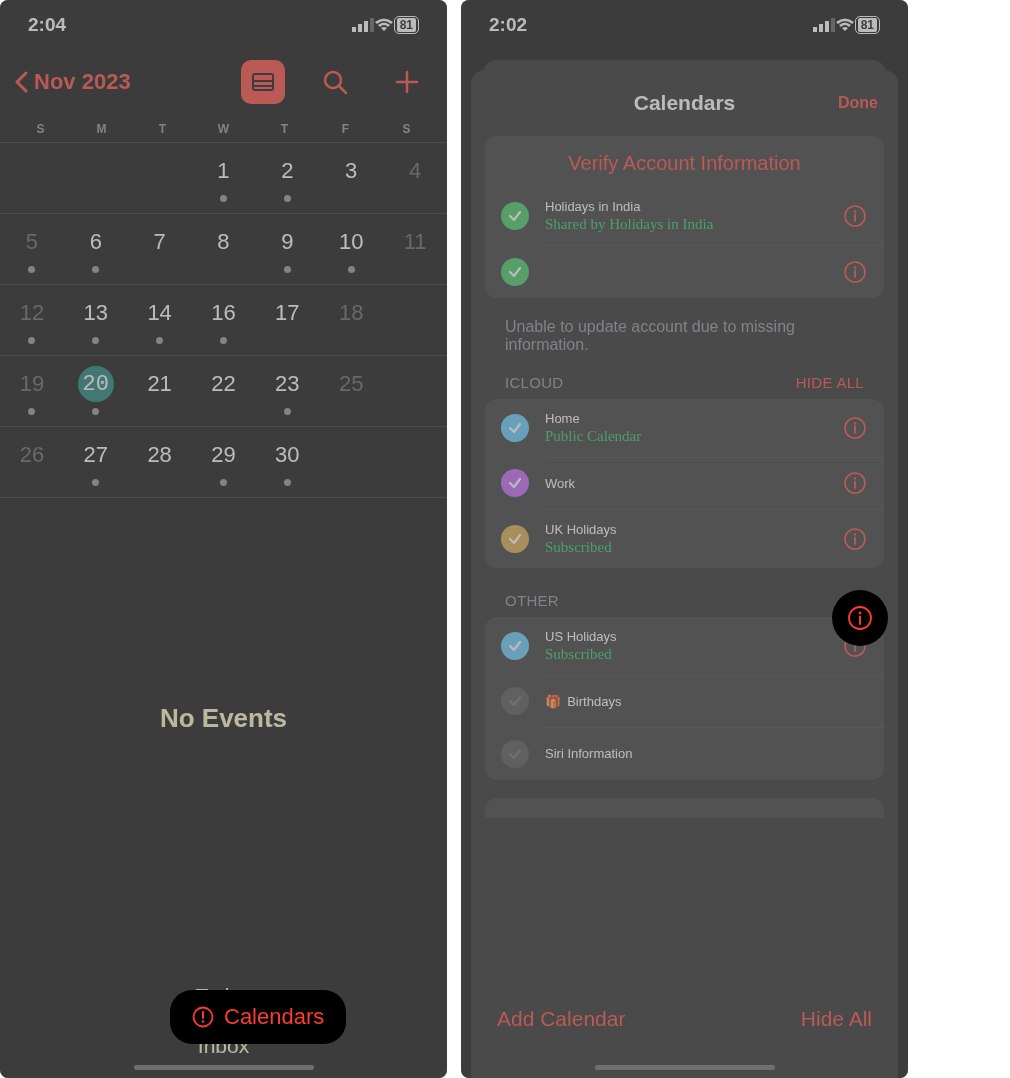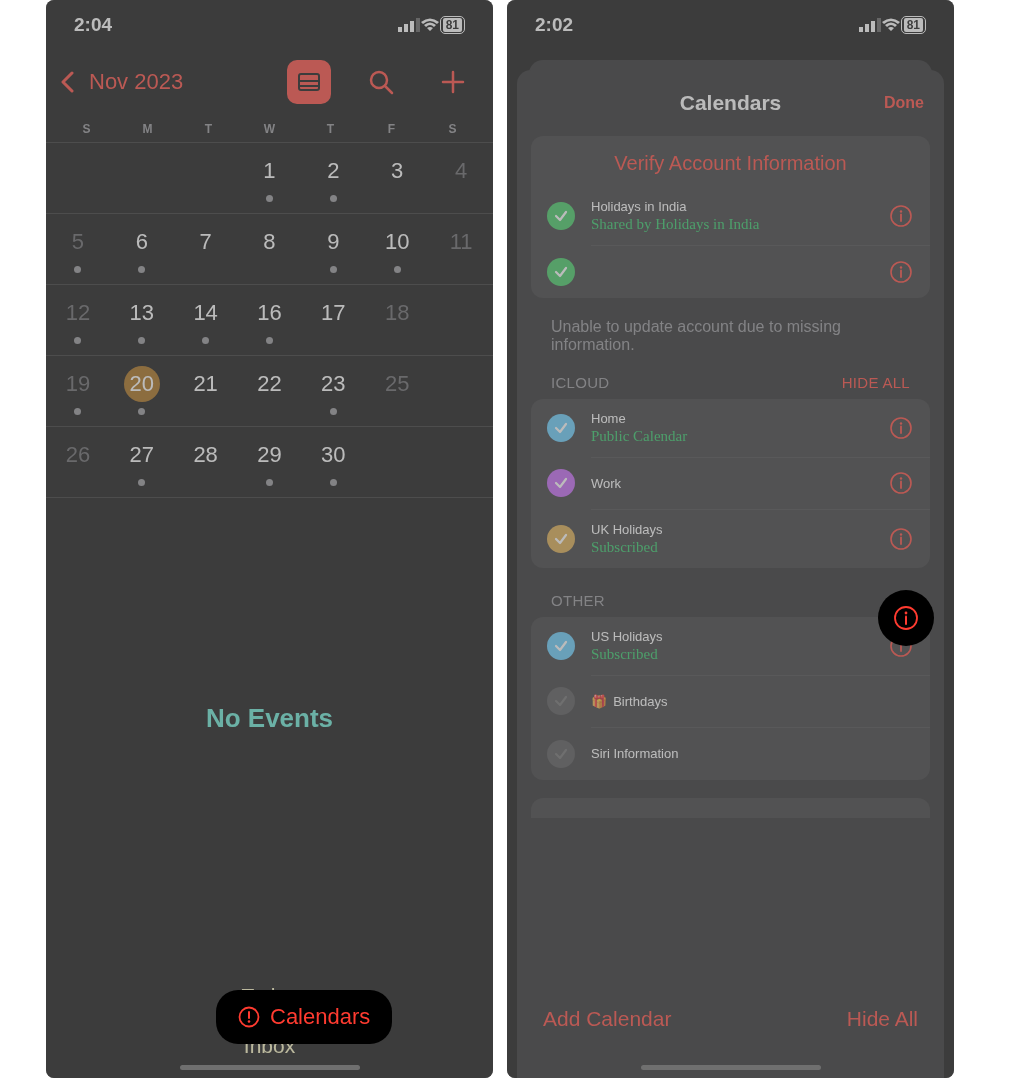--- a/index.html
+++ b/index.html
@@ -1,42 +1,42 @@
 <!DOCTYPE html>
 <html><head>
 <meta charset="utf-8">
 <style>
   * { box-sizing: border-box; margin: 0; padding: 0; font-family: -apple-system, BlinkMacSystemFont, "Segoe UI", Helvetica, Arial, sans-serif; }
   body { background: #fff; width: 1010px; height: 1078px; overflow: hidden; }
-  .wrap { display: flex; width: 908px; height: 1078px; gap: 14px; margin-left: 46px; }
+  .wrap { display: flex; width: 908px; height: 1078px; gap: 14px; }
   .phone { position: relative; width: 498px; height: 1078px; background: #000; border-radius: 8px; overflow: hidden; }
   .phone2 { width: 498px; }
   .dim-overlay { position: absolute; inset:0; background: rgba(120,120,120,0.5); pointer-events: none; z-index: 500; }
   
   .statusbar { height: 50px; display:flex; align-items:center; justify-content:space-between; padding: 0 28px; color:#fff; font-weight:600; font-size:19px; }
   .sb-right { display:flex; align-items:center; gap:0; }
   .signal svg, .wifi svg { display:block; }
   .batt { display:flex; align-items:center; border:1.5px solid #fff; border-radius:5px; padding:0 2px; height:18px; font-size:12px; font-weight:700; position:relative;}
   .batt span { padding:0 3px; background:#fff; color:#000; border-radius:2px;}
   
   .nav1 { display:flex; align-items:center; justify-content:space-between; padding: 10px 18px 18px 14px; }
-  .nav1-left { display:flex; align-items:center; gap:15px; color:#ff3b30; font-size:22px; }
+  .nav1-left { display:flex; align-items:center; gap:6px; color:#ff3b30; font-size:22px;font-weight:bold; }
   .nav1-right { display:flex; align-items:center; gap:28px; }
   .iconbtn { width:44px; height:44px; display:flex; align-items:center; justify-content:center; color:#ff3b30; }
   .iconbtn.filled { background:#ff3b30; color:#000; border-radius:10px; }
   .weekhdr { display:grid; grid-template-columns: repeat(7,1fr); padding:0 10px 6px 10px; color:#8e8e93; font-size:12px; font-weight:600;}
   .weekhdr span{ text-align:center;}
   .grid { border-top:0.5px solid #222;}
   .row { display:grid; grid-template-columns: repeat(7,1fr); border-bottom:0.5px solid #222; }
   .cell { height:70px; display:flex; flex-direction:column; align-items:center; justify-content:flex-start; padding-top:10px; color:#fff; font-size:22px; }
   .cell.dim { color:#5a5a5e; }
   .cell .num { width:36px; height:36px; display:flex; align-items:center; justify-content:center; border-radius:50%; }
-  .cell.today .num { background:#a16207; color:#fff; }
+  .cell.today .num { background:#0f766e; color:#fff;font-family:Liberation Mono, monospace; }
   .cell .dot { width:7px; height:7px; background:#8e8e93; border-radius:50%; margin-top:6px;}
-  .noevents { flex:1; display:flex; align-items:center; justify-content:center; color:#5eead4; font-size:26px; font-weight:600; height:440px;}
+  .noevents { flex:1; display:flex; align-items:center; justify-content:center; color:#fef9c3; font-size:26px; font-weight:600; height:440px;}
   .toolbar1 { position:absolute; bottom:0; left:0; right:0; height:94px; display:flex; align-items:center; justify-content:space-between; padding:0 24px 20px 24px; color:#fef9c3; font-size:21px;flex-direction:column; }
   .homebar { position:absolute; bottom:8px; left:50%; transform:translateX(-50%); width:180px; height:5px; background:#666; border-radius:3px;}
   .callout1 { position:absolute; left:170px; bottom:34px; background:#000; border-radius:22px; padding:14px 22px; display:flex; align-items:center; gap:10px; color:#ff3b30; font-size:22px; z-index:600;}
   
   .sheet-bg { position:absolute; top:60px; left:22px; right:22px; height:40px; background:#1c1c1e; border-radius:14px 14px 0 0;}
   .sheet { position:absolute; top:70px; left:10px; right:10px; bottom:0; background:#1c1c1e; border-radius:14px 14px 0 0; display:flex; flex-direction:column;}
   .sheet-hdr { position:relative; height:66px; display:flex; align-items:center; justify-content:center; color:#fff; font-size:21px; font-weight:600;}
   .sheet-done { position:absolute; right:20px; color:#ff3b30; font-size:16px; font-weight:600;}
   .scroll { flex:1; overflow:hidden; padding:0 14px;}
   .card { background:#2c2c2e; border-radius:12px; margin-bottom:18px;}

